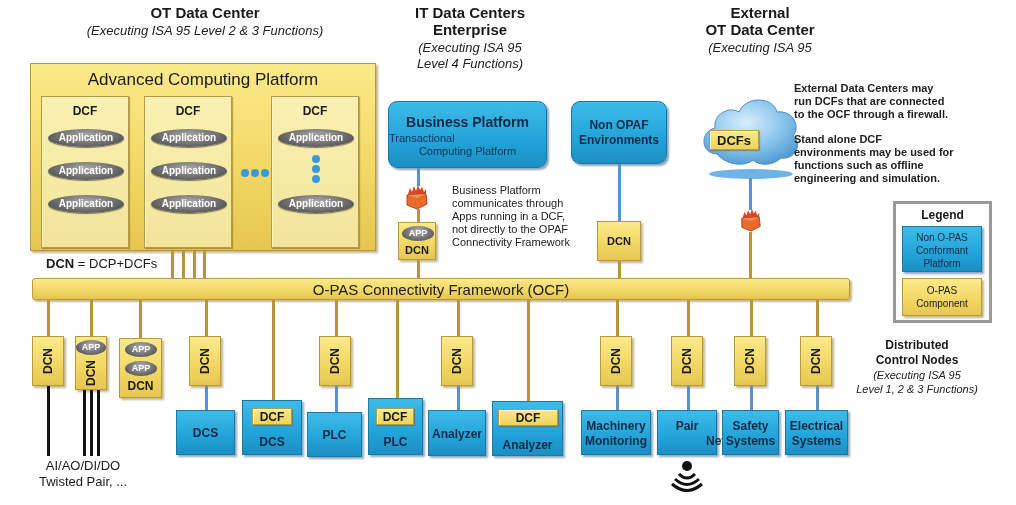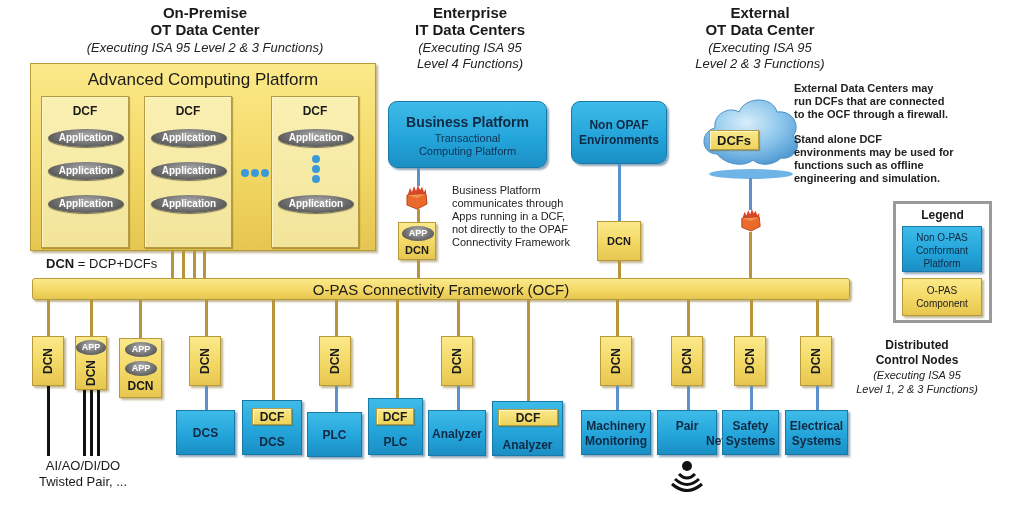--- a/index.html
+++ b/index.html
@@ -34,37 +34,35 @@
 
   .ocf { left: 32px; top: 278px; width: 818px; height: 22px; border-radius: 3px; }
   .ocf-lbl { position: absolute; left: 0; right: 0; top: 2px; text-align: center; font-size: 15px; }
 
   .legend { left: 893px; top: 201px; width: 99px; height: 122px; border: 3px solid #9a9a9a; background: #fff; }
 </style>
 </head>
 <body>
 
 <div class="abs" style="left:50px; top:4px; width:310px;">
-  <div class="hdr">On-Premise</div>
   <div class="hdr">OT Data Center</div>
   <div class="sub" style="margin-top:2px;">(Executing ISA 95 Level 2 &amp; 3 Functions)</div>
 </div>
 
 <div class="abs" style="left:395px; top:4px; width:150px;">
+  <div class="hdr">IT Data Centers</div>
   <div class="hdr">Enterprise</div>
-  <div class="hdr">IT Data Centers</div>
   <div class="sub" style="margin-top:2px;">(Executing ISA 95</div>
   <div class="sub">Level 4 Functions)</div>
 </div>
 
 <div class="abs" style="left:680px; top:4px; width:160px;">
   <div class="hdr">External</div>
   <div class="hdr">OT Data Center</div>
   <div class="sub" style="margin-top:2px;">(Executing ISA 95</div>
-  <div class="sub">Level 2 &amp; 3 Functions)</div>
 </div>
 
 <div class="abs gold acp">
   <div class="acp-title">Advanced Computing Platform</div>
 
   <div class="dcf-col gold-light" style="left:10px;">
     <div class="lbl">DCF</div>
     <div class="app-pill" style="top:32px;">Application</div>
     <div class="app-pill" style="top:65px;">Application</div>
     <div class="app-pill" style="top:98px;">Application</div>
@@ -99,21 +97,21 @@
 <div class="vline" style="left:182px; top:251px; height:28px;"></div>
 <div class="vline" style="left:193px; top:251px; height:28px;"></div>
 <div class="vline" style="left:203px; top:251px; height:28px;"></div>
 
 <div class="abs" style="left:46px; top:256px; font-size:13px;">
   <b>DCN</b><span> = DCP+DCFs</span>
 </div>
 
 <div class="abs blue" style="left:388px; top:101px; width:159px; height:67px; border-radius:9px;">
   <div class="abs" style="left:0; right:0; top:12px; text-align:center; font-weight:bold; font-size:14px; color:#0f2a44;">Business Platform</div>
-  <div class="abs" style="left:0; right:0; top:30px; text-align:center; font-size:11px; line-height:13px; color:#0f3355;">Transactional</div>
+  <div class="abs" style="left:0; right:0; top:30px; text-align:left; font-size:11px; line-height:13px; color:#0f3355;">Transactional</div>
   <div class="abs" style="left:0; right:0; top:43px; text-align:center; font-size:11px; line-height:13px; color:#0f3355;">Computing Platform</div>
 </div>
 
 <div class="bline" style="left:417px; top:168px; height:18px;"></div>
 
 <div class="abs" style="left:405px; top:184px; width:24px; height:26px;">
   <svg width="24" height="26" viewBox="0 0 24 26">
     <path d="M3 10 L5 4 L7 8 L9 2 L11 7 L13 1 L15 6 L17 3 L19 8 L21 5 L21 12 L3 12 Z" fill="#d8462a"></path>
     <path d="M2 11 L21 10 L22 20 L12 25 L2 21 Z" fill="#ea6a2c" stroke="#b5431c" stroke-width="1"></path>
     <path d="M2 11 L21 10 L12 14 Z" fill="#f39350"></path>

